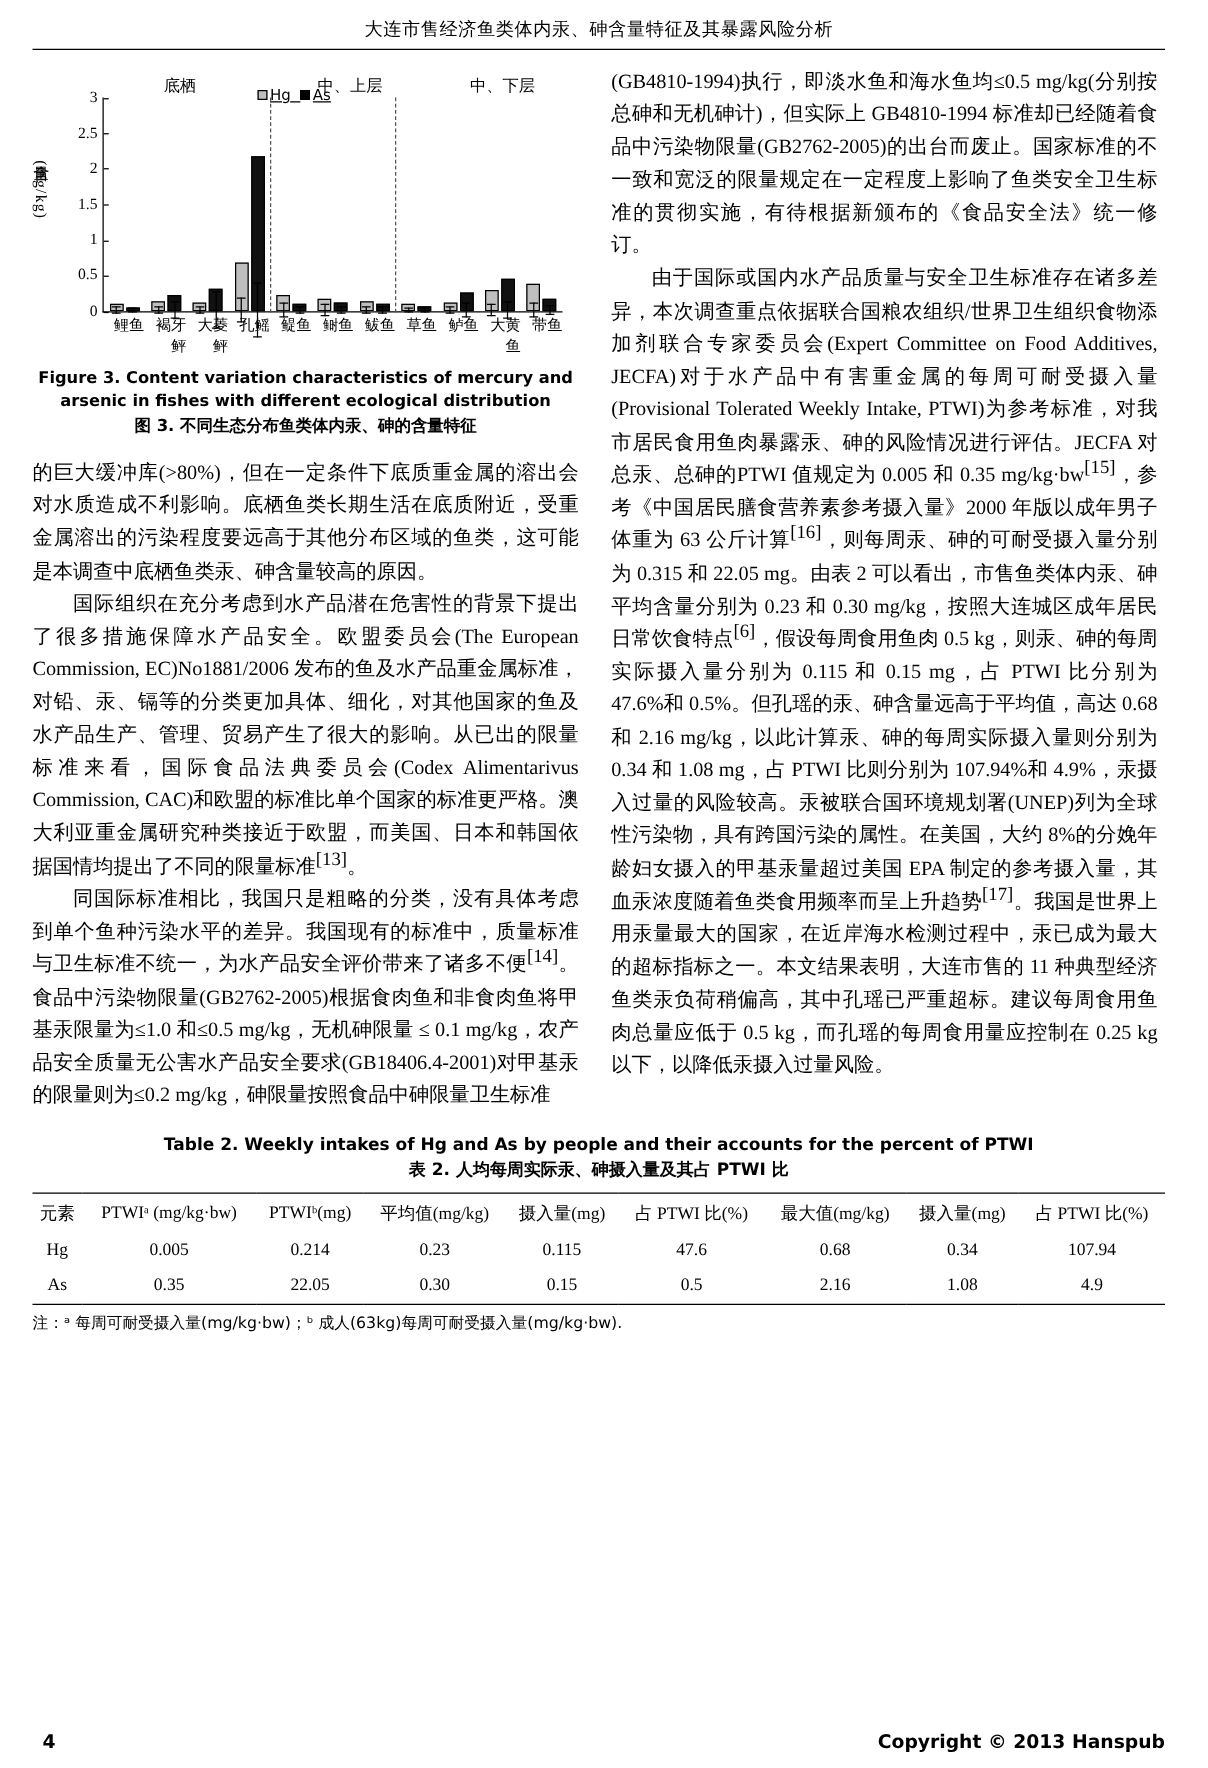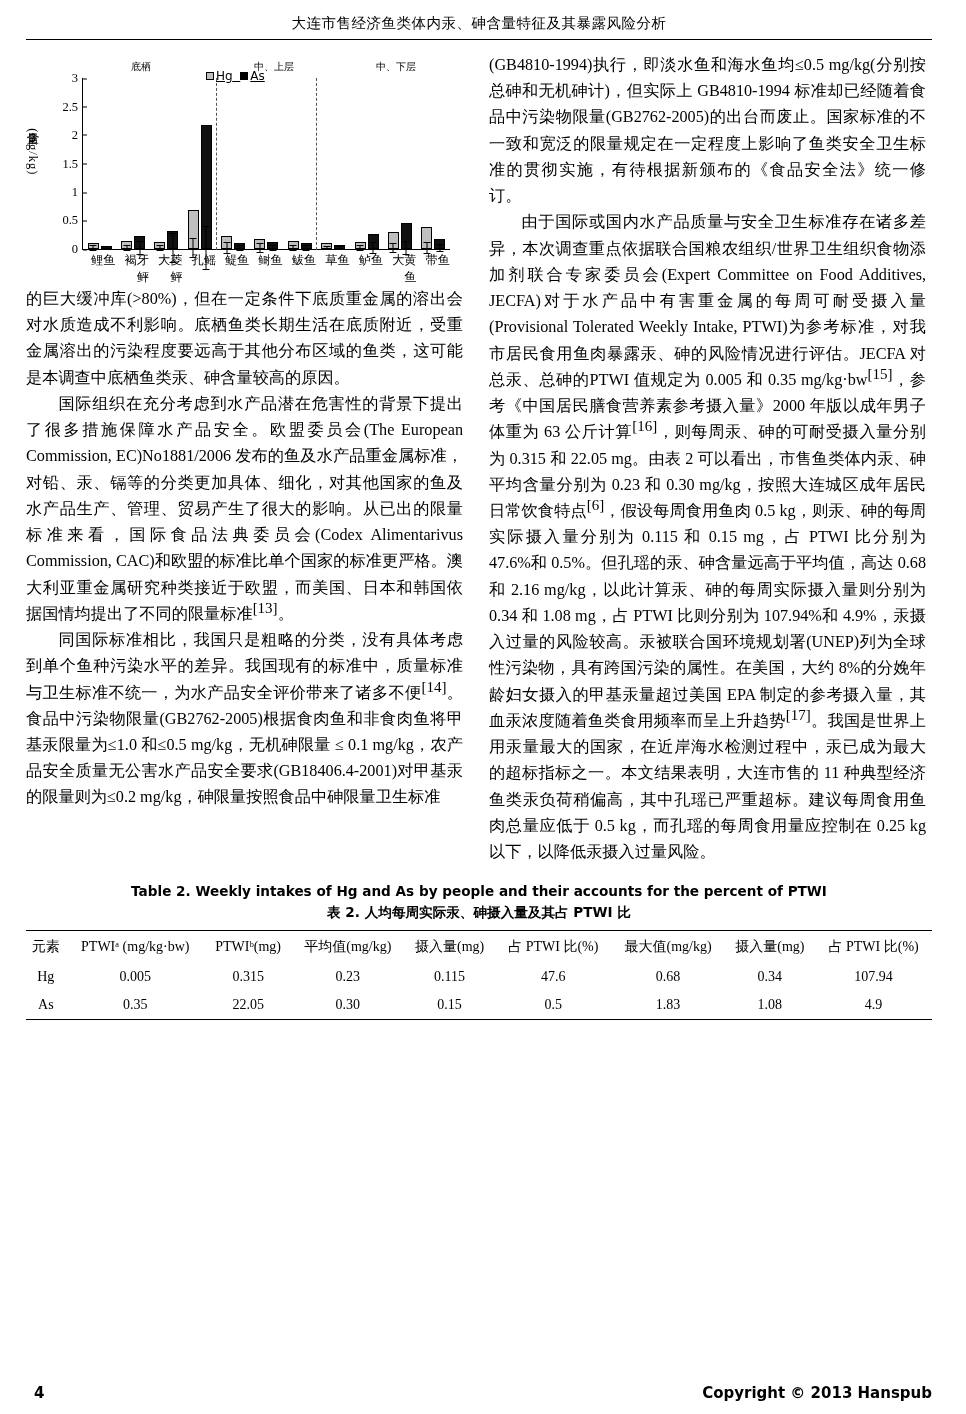--- a/index.html
+++ b/index.html
@@ -134,21 +134,21 @@
     left:56px; top:196px;
     width:368px;
     display:flex;
     font-size: 12.2px;
     font-family:"DejaVu Sans", sans-serif;
   }
   .xlabels div { flex:1; text-align:right; }
   .zone {
     position:absolute;
     top: 4px;
-    font-size: 10px;
+    font-size: 13px;
     font-family:"DejaVu Sans", sans-serif;
   }
   .vline {
     position:absolute;
     top: 0px;
     height: 172px;
     border-left: 1px dashed #555;
   }
   .figcap {
     text-align:center;
@@ -341,20 +341,24 @@
               <div>鳀鱼</div>
               <div>鲥鱼</div>
               <div>鲅鱼</div>
               <div>草鱼</div>
               <div>鲈鱼</div>
               <div>大黄鱼</div>
               <div>带鱼</div>
             </div>
         </div>
 
+        <div class="figcap">
+          <div>Figure 3. Content variation characteristics of mercury and arsenic in fishes with different ecological distribution</div>
+          <div class="cn">图 3. 不同生态分布鱼类体内汞、砷的含量特征</div>
+        </div>
       </div>
 
       <p>的巨大缓冲库(&gt;80%)，但在一定条件下底质重金属的溶出会对水质造成不利影响。底栖鱼类长期生活在底质附近，受重金属溶出的污染程度要远高于其他分布区域的鱼类，这可能是本调查中底栖鱼类汞、砷含量较高的原因。</p>
 
 
       <p class="indent"><span>国际组织在充分考虑到水产品潜在危害性的背景下提出了很多措施保障水产品安全。欧盟委员会(The European Commission, EC)No1881/2006 发布的鱼及水产品重金属标准，对铅、汞、镉等的分类更加具体、细化，对其他国家的鱼及水产品生产、管理、贸易产生了很大的影响。从已出的限量标准来看，国际食品法典委员会(Codex Alimentarivus Commission, CAC)和欧盟的标准比单个国家的标准更严格。澳大利亚重金属研究种类接近于欧盟，而美国、日本和韩国依据国情均提出了不同的限量标准</span><sup>[13]</sup><span>。</span></p>
 
       <p class="indent"><span>同国际标准相比，我国只是粗略的分类，没有具体考虑到单个鱼种污染水平的差异。我国现有的标准中，质量标准与卫生标准不统一，为水产品安全评价带来了诸多不便</span><sup>[14]</sup><span>。食品中污染物限量(GB2762-2005)根据食肉鱼和非食肉鱼将甲基汞限量为≤1.0 和≤0.5 mg/kg，无机砷限量 ≤ 0.1 mg/kg，农产品安全质量无公害水产品安全要求(GB18406.4-2001)对甲基汞的限量则为≤0.2 mg/kg，砷限量按照食品中砷限量卫生标准</span></p>
     </div>
 
@@ -381,40 +385,41 @@
             <th>占 PTWI 比(%)</th>
             <th>最大值(mg/kg)</th>
             <th>摄入量(mg)</th>
             <th>占 PTWI 比(%)</th>
           </tr>
       </thead>
       <tbody>
           <tr>
             <td>Hg</td>
             <td>0.005</td>
-            <td>0.315</td>
+            <td>0.214</td>
             <td>0.23</td>
             <td>0.115</td>
             <td>47.6</td>
             <td>0.68</td>
             <td>0.34</td>
             <td>107.94</td>
           </tr>
           <tr>
             <td>As</td>
             <td>0.35</td>
             <td>22.05</td>
             <td>0.30</td>
             <td>0.15</td>
             <td>0.5</td>
-            <td>1.83</td>
+            <td>2.16</td>
             <td>1.08</td>
             <td>4.9</td>
           </tr>
         </tbody>
     </table>
+    <div class="tnote">注：ᵃ 每周可耐受摄入量(mg/kg·bw)；ᵇ 成人(63kg)每周可耐受摄入量(mg/kg·bw).</div>
   </div>
 
   <div class="footer">
     <div>4</div>
     <div>Copyright © 2013 Hanspub</div>
   </div>
 </div>
 
 </body></html>

